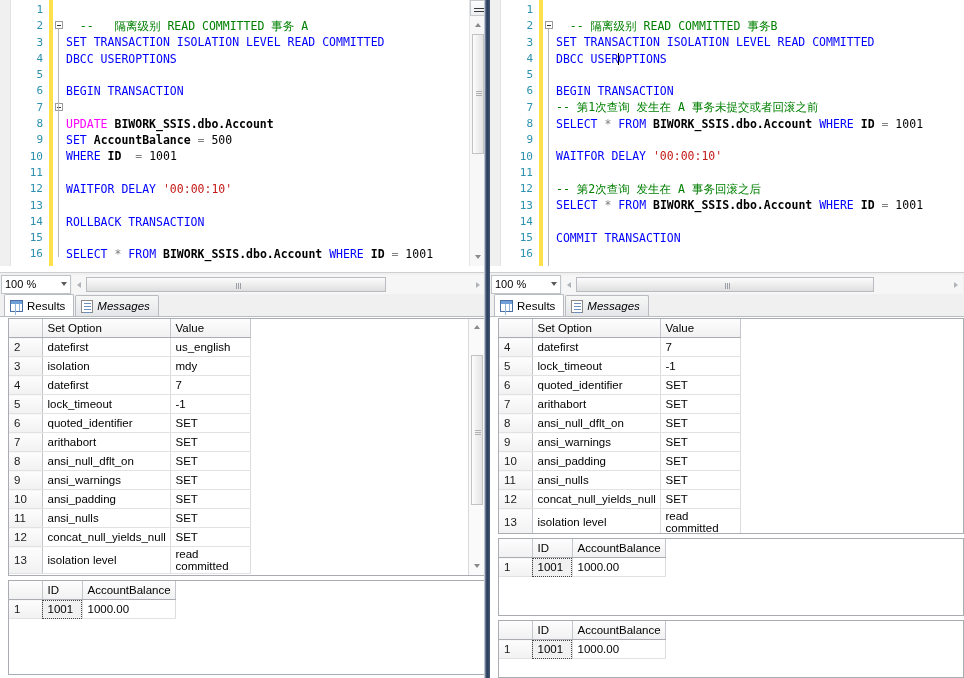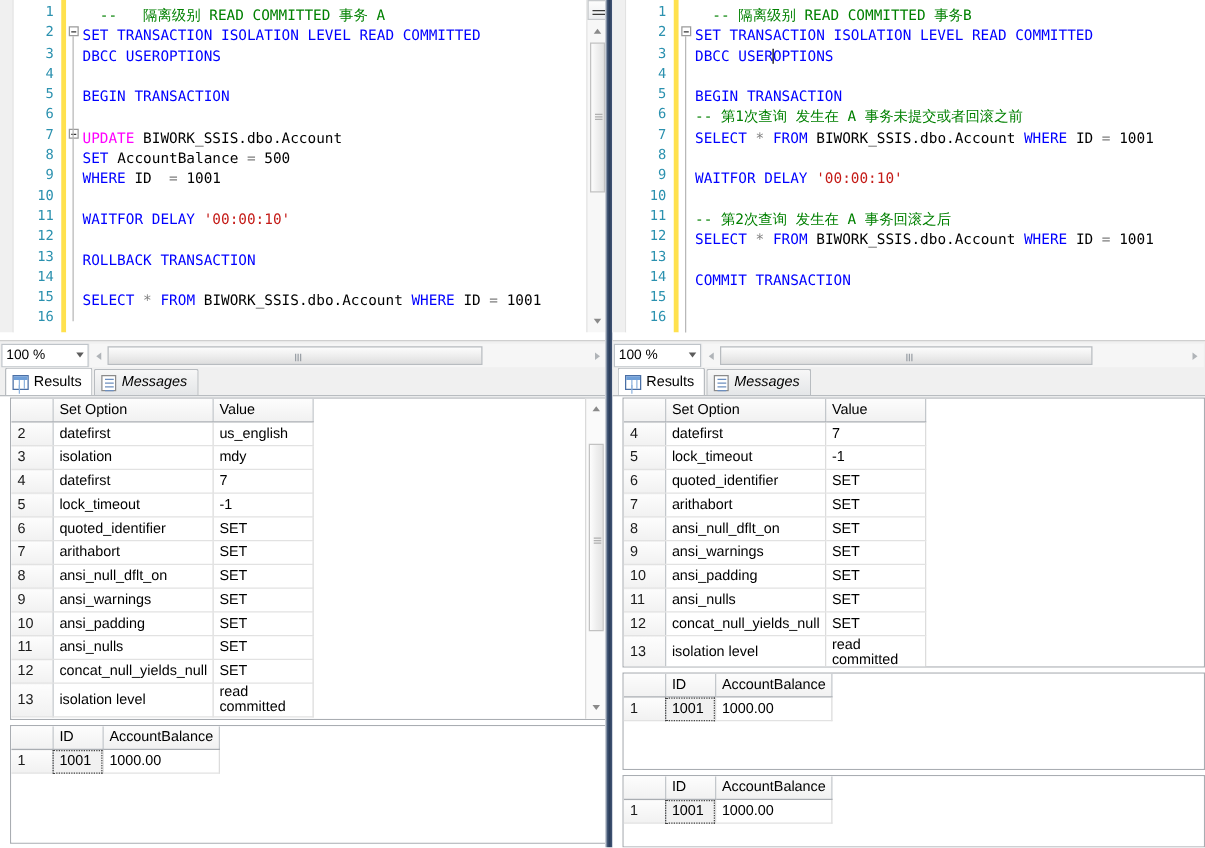--- a/index.html
+++ b/index.html
@@ -26,30 +26,30 @@
   .linenos{width:36px;flex:0 0 36px;text-align:right;padding-top:2px;
            font-family:"DejaVu Sans Mono","Liberation Mono",monospace;font-size:11px;
            color:#2b91af;line-height:16.3px;background:#fff;}
   .linenos div{height:16.3px;padding-right:4px;}
   .changebar{width:4px;flex:0 0 4px;background:#ffe14d;margin-left:2px;}
   .foldcol{width:13px;flex:0 0 13px;position:relative;background:#fff;}
   .fold{position:absolute;left:2px;width:8px;height:8px;border:1px solid #9b9b9b;
         background:#fff;box-sizing:border-box;}
   .fold:before{content:"";position:absolute;left:1px;top:3px;width:4px;height:1px;background:#333;}
   .foldline{position:absolute;left:5px;width:1px;background:#b8b8b8;}
-  .codearea{flex:1 1 auto;position:relative;padding-top:4px;
+  .codearea{flex:1 1 auto;position:relative;padding-top:18px;
             font-family:"DejaVu Sans Mono","Liberation Mono",monospace;
             font-size:11.5px;line-height:16.3px;white-space:pre;color:#000;}
   .codearea .ln{height:16.3px;}
   .kw{color:#0000ff;}
   .kwm{color:#ff00ff;margin-top:40px;}
   .cm{color:#008000;}
   .str{color:#c41a16;}
   .num{color:#000000;}
-  .pl{color:#000000;}
+  .pl{color:#000000;font-weight:bold;}
   .op{color:#808080;}
   .caret{display:inline-block;width:1px;height:12px;background:#000;vertical-align:-2px;
          margin:0 -0.5px;}
 
   
   .vscroll{position:absolute;right:0;top:0;width:16px;height:266px;background:#f7f7f7;
            border-left:1px solid #e4e4e4;}
   .splitter-btn{position:absolute;left:0;top:0;width:16px;height:16px;
                 background:linear-gradient(to bottom,#fdfdfd,#eceef0);border:1px solid #c6c9cc;
                 box-sizing:border-box;}

